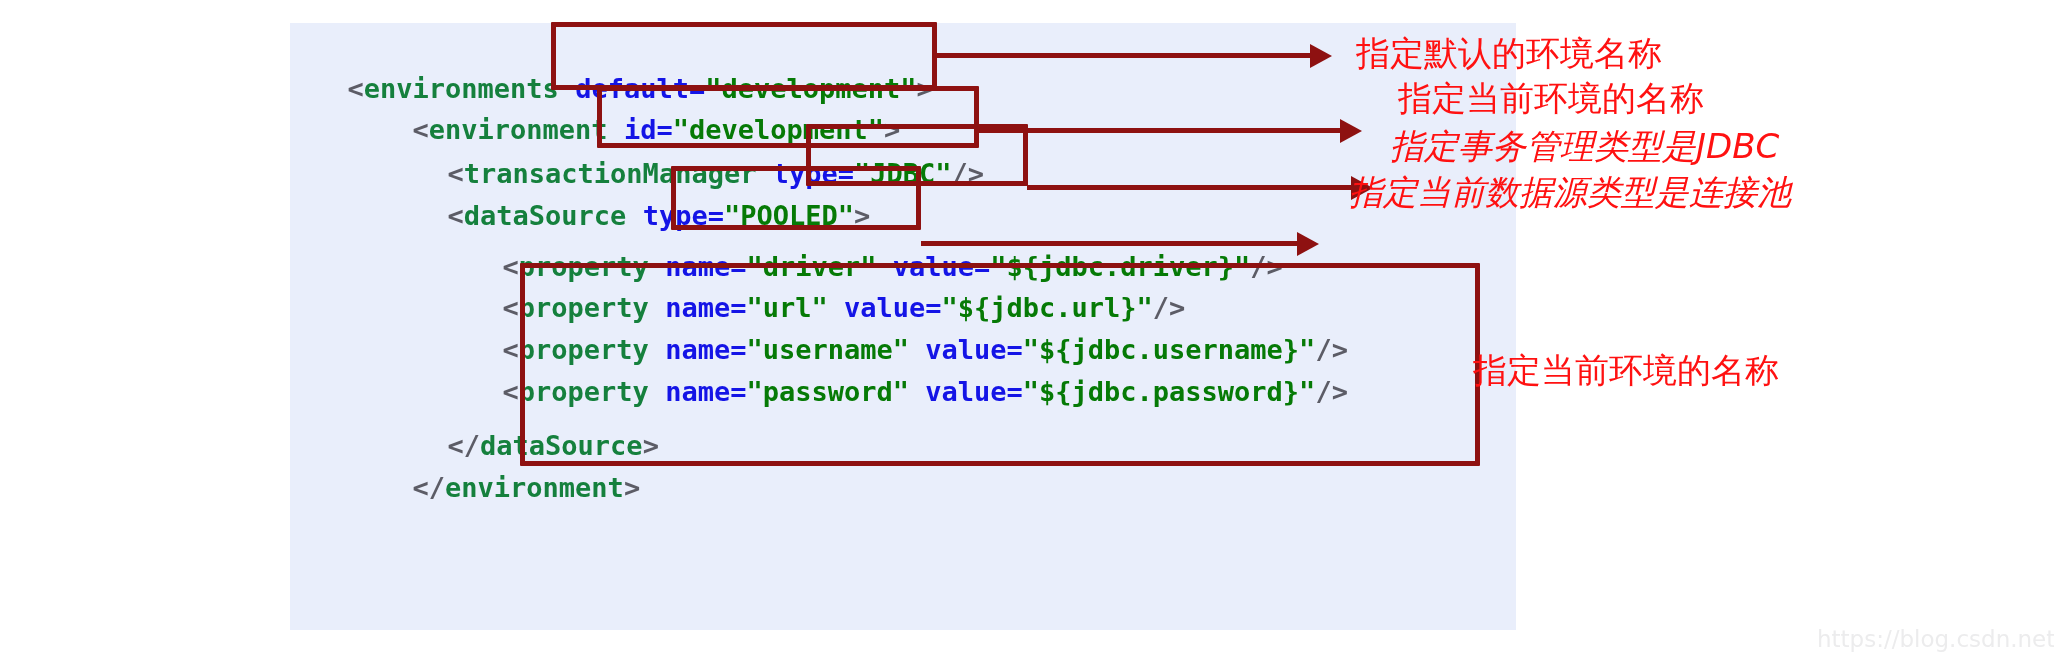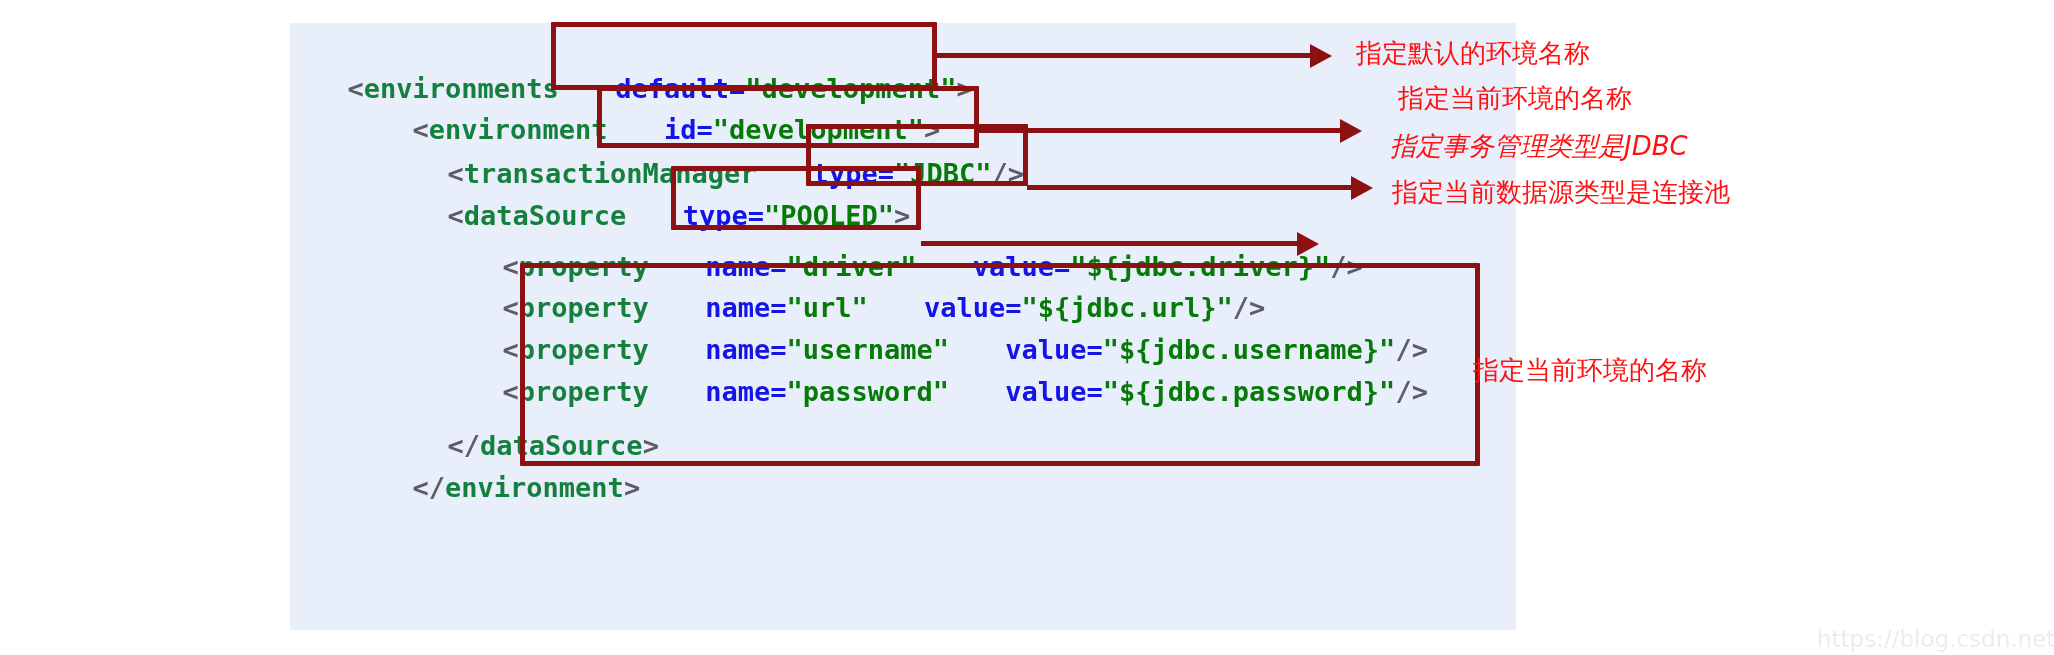--- a/index.html
+++ b/index.html
@@ -10,36 +10,36 @@
 
   
   .panel{position:absolute;left:290px;top:23px;width:1226px;height:607px;
          background:#e9eefb;}
 
   
   .code{position:absolute;left:290px;top:23px;width:1226px;height:607px;}
   .line{position:absolute;white-space:pre;font-family:"DejaVu Sans Mono","Liberation Mono",monospace;
         font-weight:bold;font-size:27px;letter-spacing:0px;line-height:27px;color:#1a1a8c;}
   .tag{color:#15803d;}
-  .attr{color:#1414e6;margin-left:40px;}
+  .attr{color:#1414e6;}
   .val{color:#067a06;}
   .br{color:#5c5c66;font-weight:bold;}
 
   
   .hbox{position:absolute;border:5px solid #8e1111;box-sizing:border-box;
         background:transparent;border-radius:1px;}
 
   
   .arrow-line{position:absolute;height:5px;background:#8e1111;}
   .arrow-head{position:absolute;width:0;height:0;}
 
   
   .anno{position:absolute;white-space:nowrap;color:#ff1111;
         font-family:"DejaVu Sans","Liberation Sans",sans-serif;
-        font-size:26px;line-height:30px;font-weight:400;}
+        font-size:34px;line-height:30px;font-weight:400;}
 
   
   .watermark{position:absolute;white-space:nowrap;color:#ececed;
         font-family:"DejaVu Sans","Liberation Sans",sans-serif;
         font-size:23px;line-height:23px;}
 </style>
 </head>
 <body>
 
 <div id="stage">
@@ -111,19 +111,19 @@
 
   <div class="arrow-line" style="left:921px;top:241px;width:382px;"></div>
   <div class="arrow-head" style="left:1297px;top:232px;border-top:12px solid transparent;border-bottom:12px solid transparent;border-left:22px solid #8e1111;"></div>
 
   <div class="anno" style="left:1356px;top:38px;">指定默认的环境名称</div>
 
   <div class="anno" style="left:1398px;top:83px;">指定当前环境的名称</div>
 
   <div class="anno" style="left:1390px;top:131px;font-style:italic;">指定事务管理类型是JDBC</div>
 
-  <div class="anno" style="left:1392px;top:177px;">指定当前数据源类型是连接池</div>
+  <div class="anno" style="left:1349px;top:177px;font-style:italic;">指定当前数据源类型是连接池</div>
 
   <div class="anno" style="left:1473px;top:355px;">指定当前环境的名称</div>
 
   <div class="watermark" style="left:1817px;top:628px;">https://blog.csdn.net/kimyundung</div>
 
 </div>
 
 </body></html>

